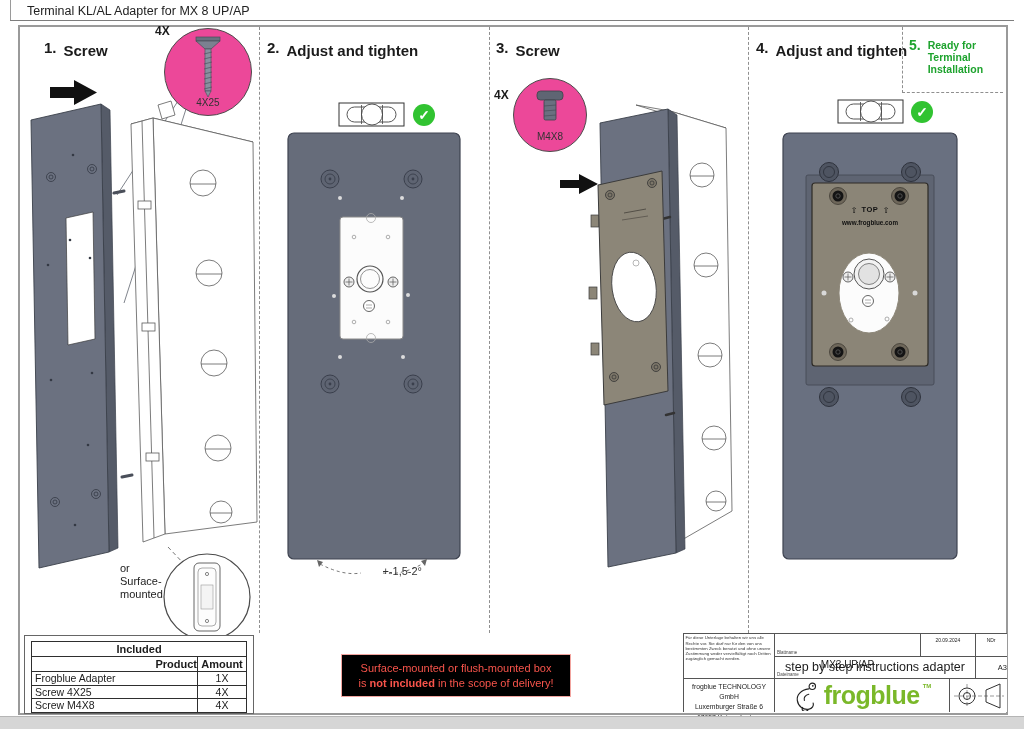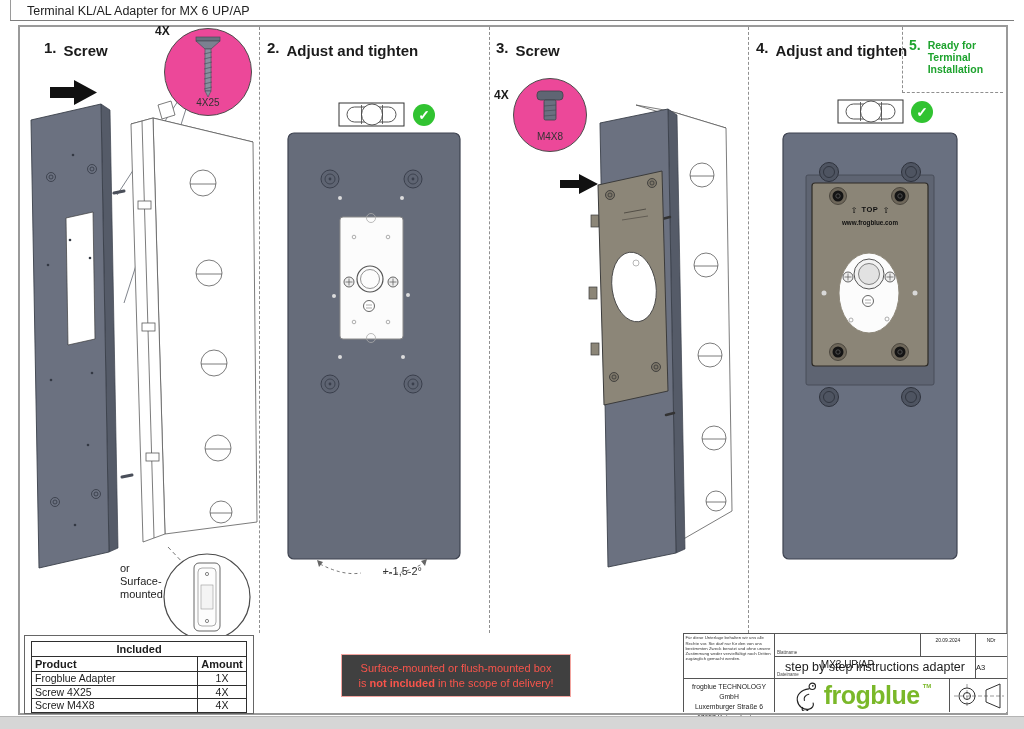--- a/index.html
+++ b/index.html
@@ -29,47 +29,47 @@
   .check{width:22px;height:22px;border-radius:50%;background:#31c331;color:#fff;
          display:flex;align-items:center;justify-content:center;font-size:14px;font-weight:bold;}
   
   .alt-mount{font-size:11px;line-height:1.2;white-space:pre-line;color:#222;}
   .tolerance{font-size:11px;color:#333;text-align:right;}
   
   .inc-outer{left:24px;top:635px;width:228px;height:77px;border:1px solid #666;background:#fff;}
   .inc-table{left:31px;top:641px;width:214px;border:1.3px solid #2e2e2e;background:#fff;}
   .inc-row{display:flex;border-top:1px solid #2e2e2e;}
   .inc-title{font-size:11px;font-weight:bold;text-align:center;line-height:14px;}
-  .inc-head{font-size:11px;font-weight:bold;line-height:14px;}
+  .inc-head{font-size:11px;font-weight:bold;line-height:14px;text-align:right;}
   .inc-cell{font-size:10.5px;line-height:12.5px;}
   .col-p{flex:1;padding-left:3px;}
   .col-a{width:48px;border-left:1px solid #2e2e2e;text-align:center;}
   
-  .warning{left:341px;top:654px;width:230px;height:43px;border:1px solid #f2a49f;background:#404040;
+  .warning{left:341px;top:654px;width:230px;height:43px;border:1px solid #f2a49f;background:#000000;
            color:#f8544b;font-size:11px;text-align:center;line-height:1.32;padding-top:6px;box-sizing:border-box;}
   
   .tb{left:683px;top:633px;width:323px;height:78px;background:#fff;border-top:1.2px solid #555;border-left:1.2px solid #555;}
   .tb .cell{position:absolute;box-sizing:border-box;}
   .br{border-right:1px solid #555;} .bb{border-bottom:1px solid #555;}
   .disclaimer{width:182px;font-size:9px;line-height:1.22;color:#333;transform:scale(0.48);transform-origin:0 0;padding:3px 2px 0 3px;}
   .tiny-label{position:absolute;font-size:9px;color:#444;transform:scale(0.5);transform-origin:left bottom;}
   .sheet-name{font-size:10px;text-align:center;padding-top:5px;margin-top:20px;}
   .file-name{font-size:12.5px;text-align:center;padding-top:3px;}
   .mini-val{font-size:9px;text-align:center;transform:scale(0.55);transform-origin:center top;width:181%;margin-left:-40.5%;padding-top:7px;}
-  .a3-val{font-size:7.5px;text-align:left;padding-top:6px;}
+  .a3-val{font-size:7.5px;text-align:right;padding-top:6px;}
   .addr{font-size:6.8px;text-align:center;line-height:1.5;padding-top:3px;color:#222;}
   .logo-cell{display:flex;align-items:center;justify-content:center;gap:3px;}
   .logo-text{font-size:25px;font-weight:bold;color:#7ab829;letter-spacing:-0.5px;}
   .logo-tm{font-size:6px;color:#7ab829;align-self:flex-start;margin-top:4px;font-weight:bold;}
   svg text{font-family:"Liberation Sans",sans-serif;}
 </style>
 </head>
 <body>
 
-<div class="abs doc-title">Terminal KL/AL Adapter for MX 6 UP/AP</div>
+<div class="abs doc-title">Terminal KL/AL Adapter for MX 8 UP/AP</div>
 <div class="abs left-tick"></div>
 <div class="abs title-rule"></div>
 <div class="abs frame"></div>
 <div class="abs vdiv" style="left:259px"></div>
 <div class="abs vdiv" style="left:489px"></div>
 <div class="abs vdiv" style="left:748px"></div>
 
 <svg class="abs" style="left:18px;top:25px" width="241" height="615" viewBox="0 0 241 615">
   <g stroke="#60646e" stroke-width="0.8" fill="none">
     <path d="M160,76 L99,170"></path>

